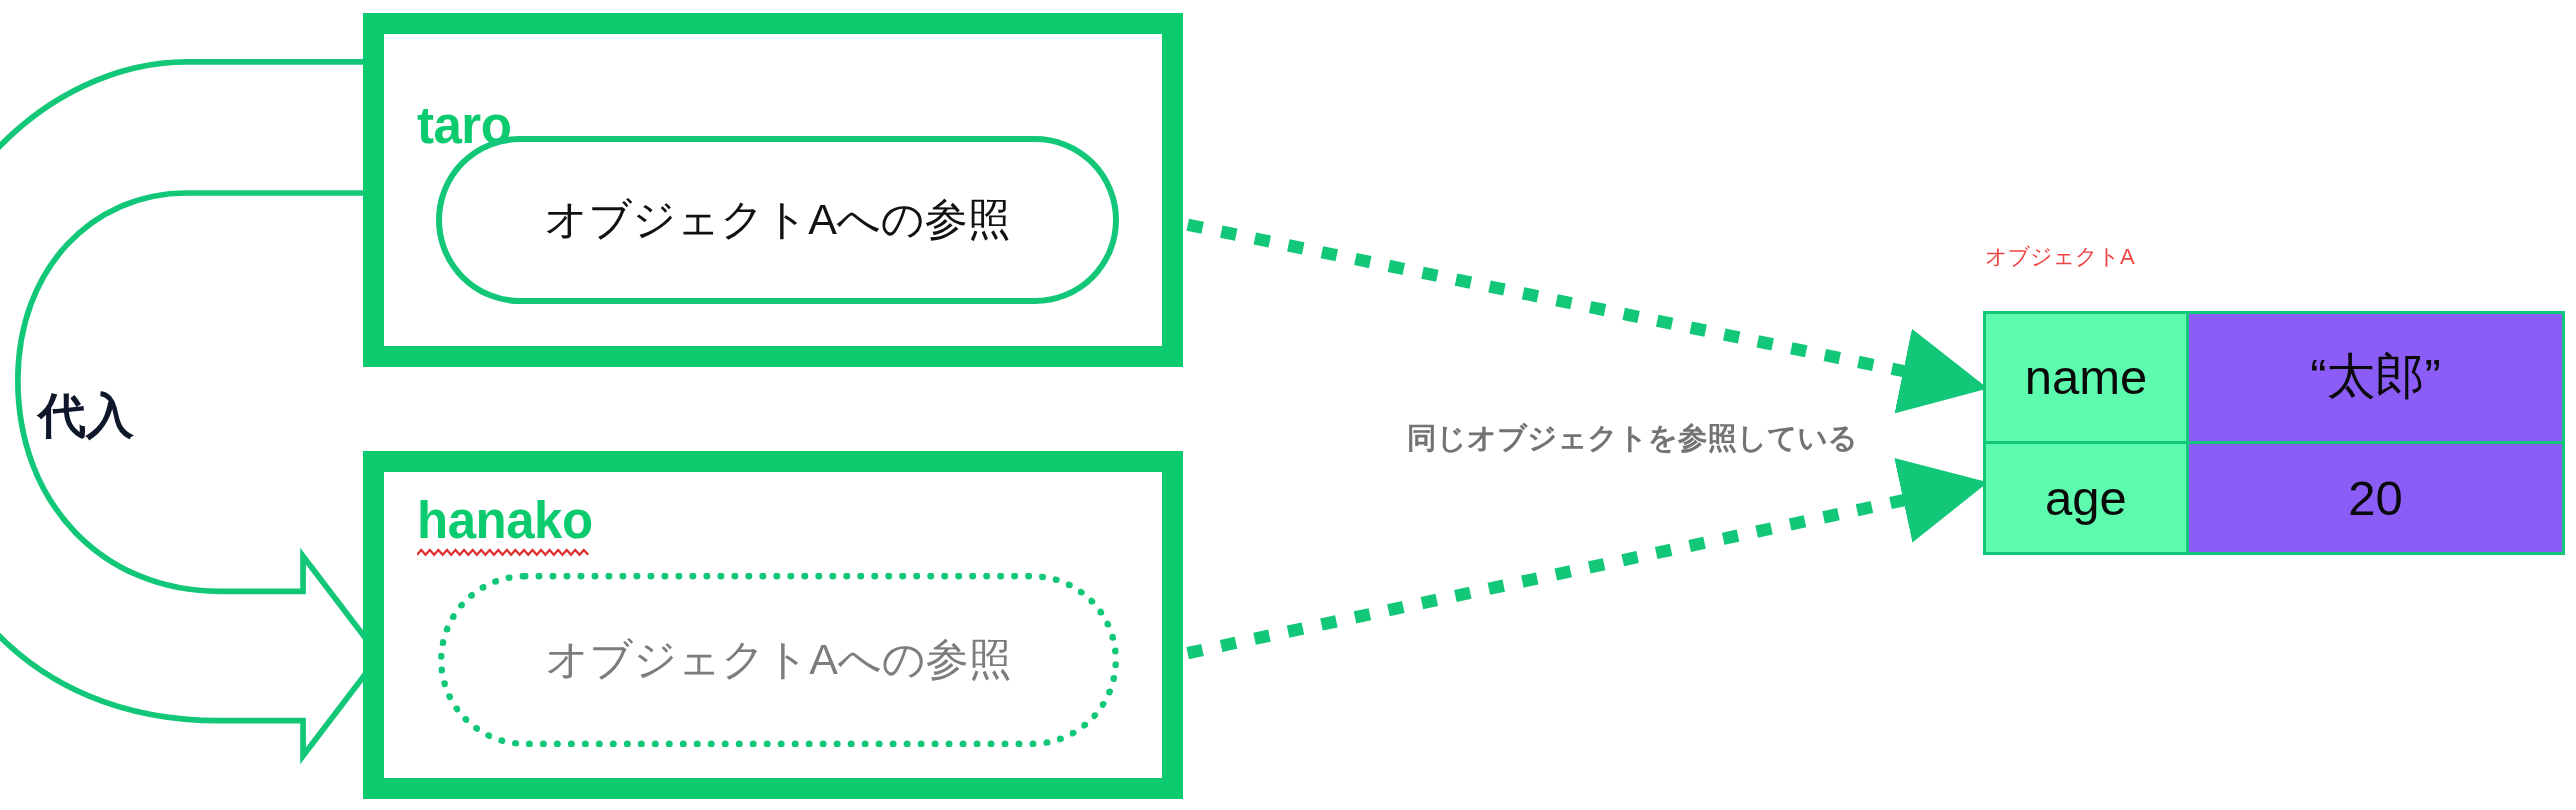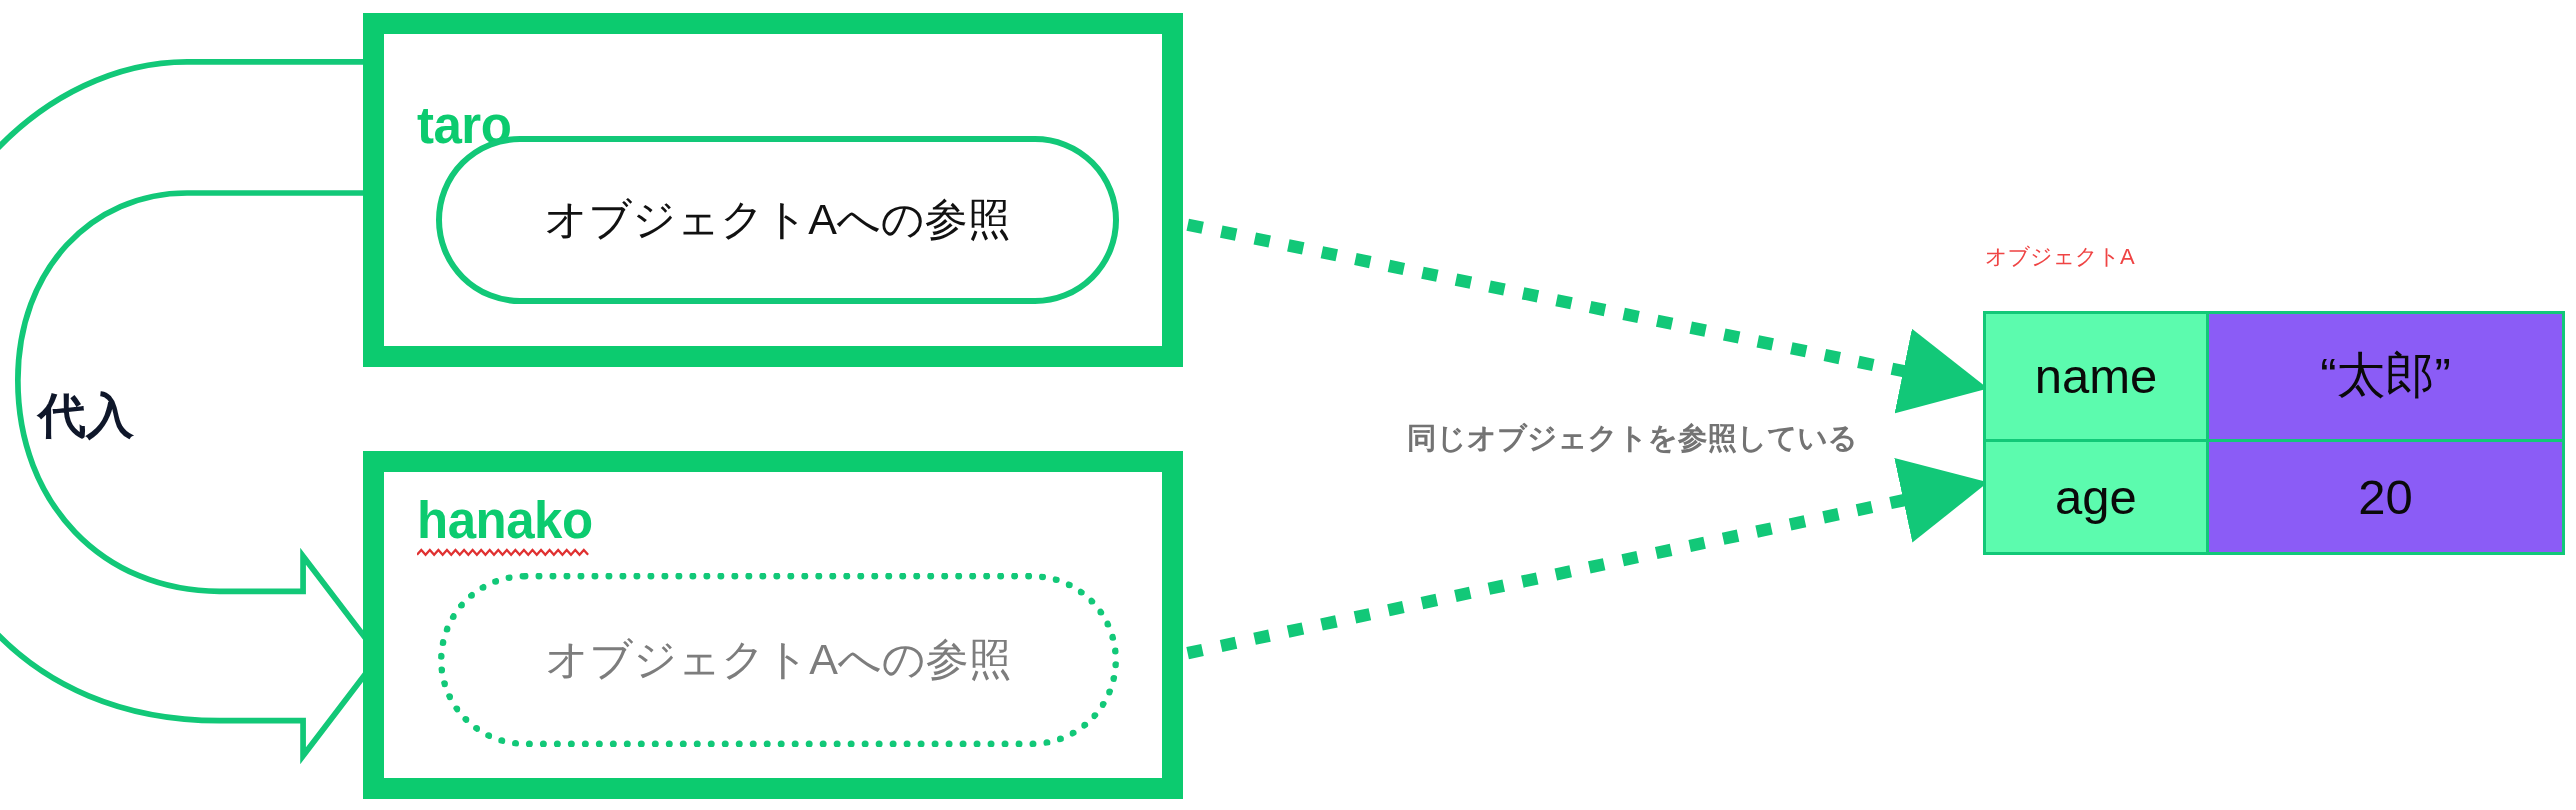--- a/index.html
+++ b/index.html
@@ -93,21 +93,21 @@
     height: 244px;
     border-collapse: collapse;
     table-layout: fixed;
   }
   #object-table td {
     border: 3.8px solid #12c878;
     text-align: center;
     vertical-align: middle;
     font-size: 49px;
     color: #0a0a0a;
-    padding: 10px;
+    padding: 0;
   }
   #object-table td.key {
     background: #5cfbae;
     width: 200px;
   }
   #object-table td.val {
     background: #8b5cf6;
   }
 
   

